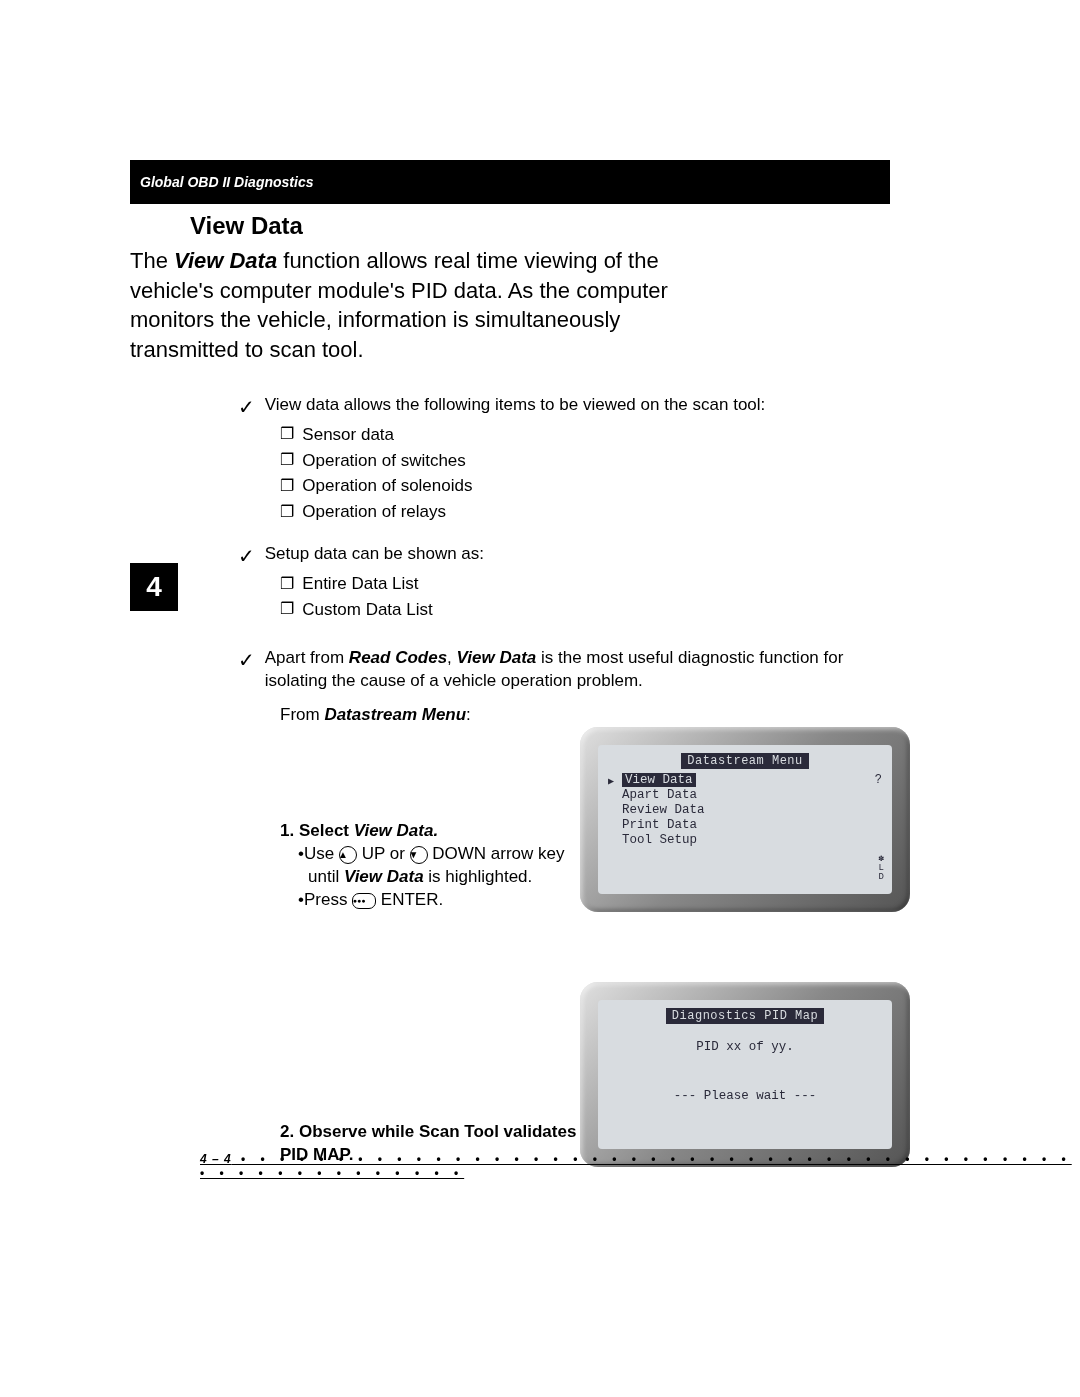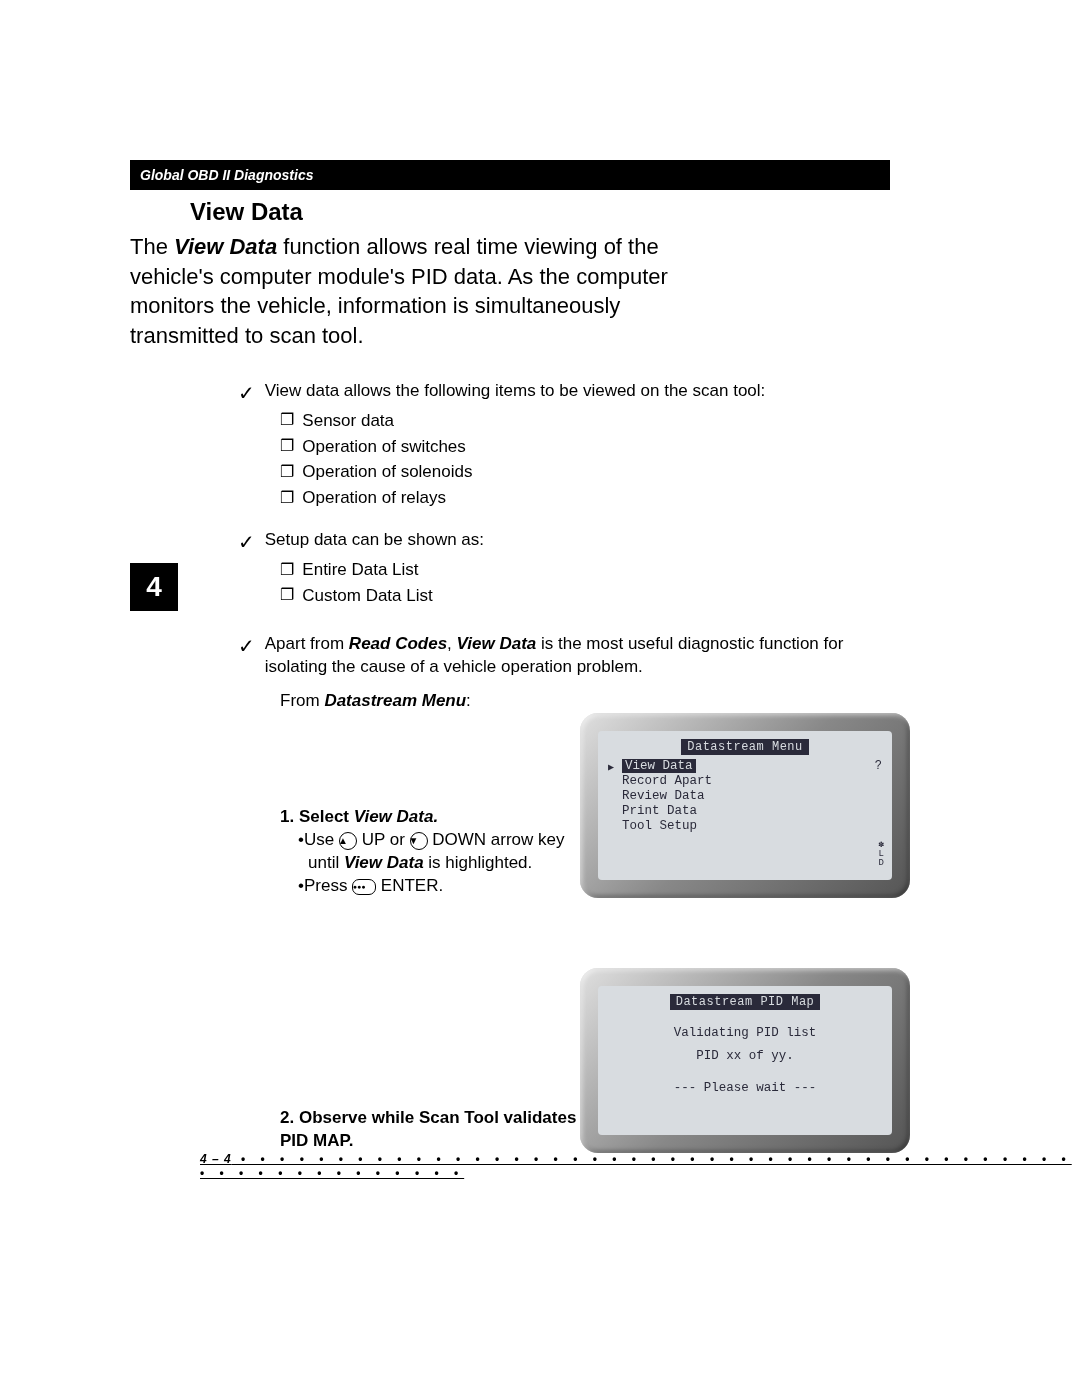--- a/index.html
+++ b/index.html
@@ -17,21 +17,21 @@
     left: 130px;
     top: 160px;
     width: 780px;
   }
   .header-bar {
     background: #000;
     color: #fff;
     font-style: italic;
     font-weight: bold;
     font-size: 14px;
-    padding: 7px 10px;
+    padding: 14px 10px;
     width: 740px;
   }
   .section-title {
     font-size: 24px;
     font-weight: bold;
     margin: 8px 0 6px 60px;
   }
   .intro {
     font-size: 22px;
     line-height: 1.35;
@@ -295,44 +295,43 @@
         •<span>Use </span><span class="arrow-btn">▲</span><span> UP or </span><span class="arrow-btn">▼</span><span> DOWN arrow key until </span><span class="italic-bold">View Data</span><span> is highlighted.</span>
       </div>
       <div class="sub">
         •<span>Press </span><span class="enter-btn">●●●</span><span> ENTER.</span>
       </div>
     </div>
     <div class="lcd-frame">
       <div class="lcd-inner">
         <div class="lcd-title-row"><span class="lcd-title">Datastream Menu</span></div>
         <div class="lcd-line sel"><span class="lcd-hl">View Data</span></div>
-        <div class="lcd-line">Record Apart</div>
+        <div class="lcd-line">Apart Data</div>
         <div class="lcd-line">Review Data</div>
         <div class="lcd-line">Print Data</div>
         <div class="lcd-line">Tool Setup</div>
         <div class="lcd-q">?</div>
         <div class="lcd-side">✽<br>L<br>D</div>
       </div>
     </div>
   </div>
 
   <div class="step-row step2">
     <div class="step-text">
       <div class="num-line">
         <span>2.</span>
         <span>Observe while Scan Tool validates PID MAP.</span>
       </div>
     </div>
     <div class="lcd-frame">
       <div class="lcd-inner">
-        <div class="lcd-title-row"><span class="lcd-title">Datastream PID Map</span></div>
+        <div class="lcd-title-row"><span class="lcd-title">Diagnostics PID Map</span></div>
         <div class="lcd2-body">
-          <div>Validating PID list</div>
           <div>PID xx of yy.</div>
-          <div style="margin-top:10px">--- Please wait ---</div>
+          <div style="margin-top:26px">--- Please wait ---</div>
         </div>
       </div>
     </div>
   </div>
 
 </div>
 
 <div class="chapter-tab">4</div>
 
 <div class="footer">

